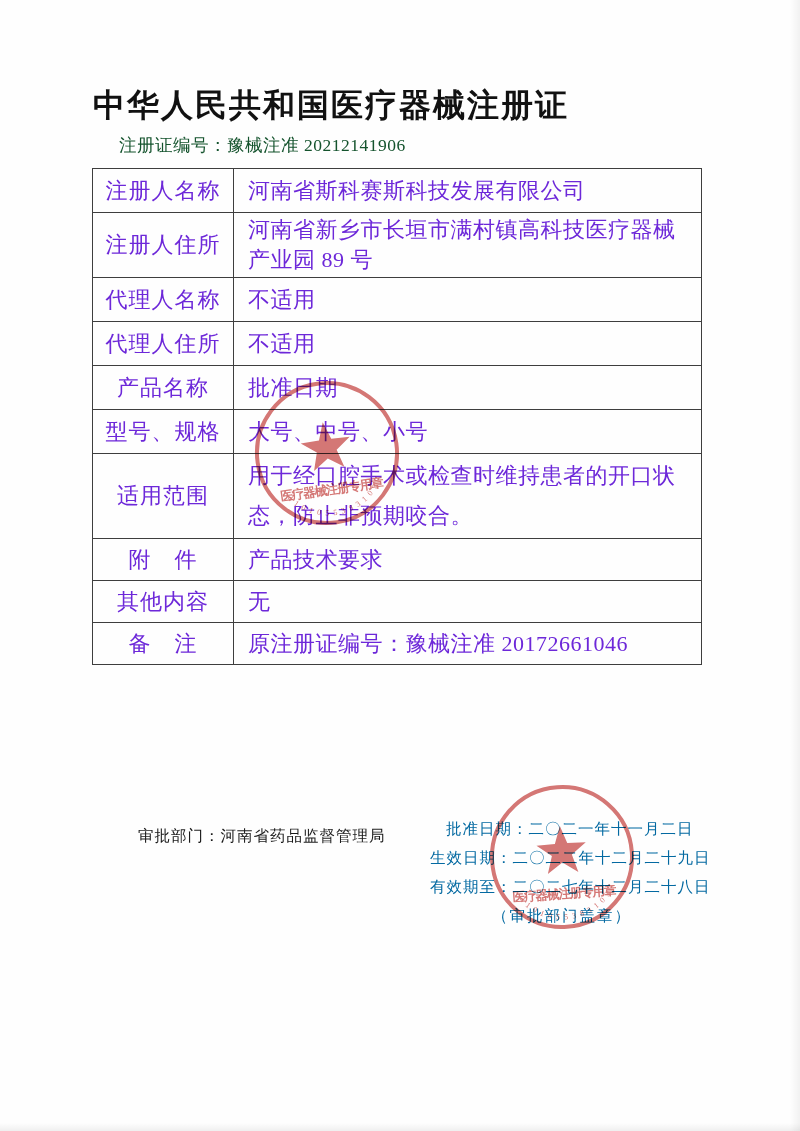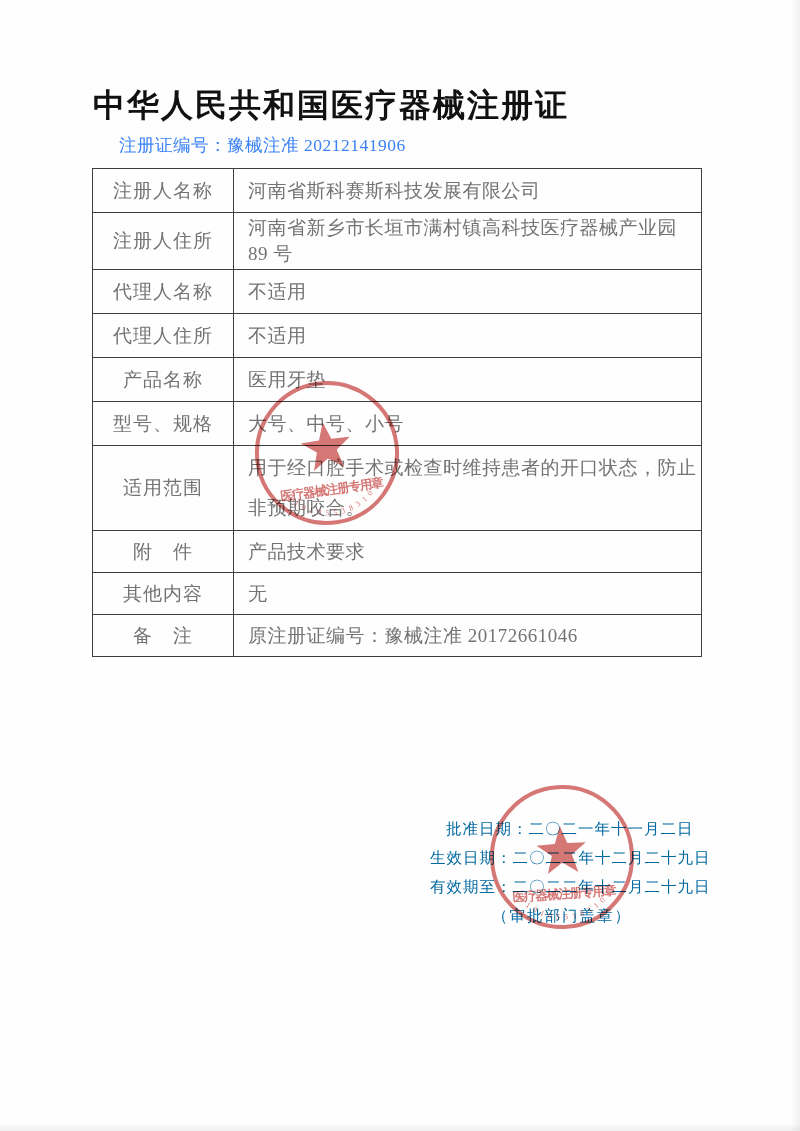--- a/index.html
+++ b/index.html
@@ -19,30 +19,30 @@
     background:linear-gradient(to bottom,rgba(0,0,0,0),rgba(0,0,0,0.06));}
 
   .title{
     position:absolute;left:0;top:84px;width:662px;
     text-align:center;
     font-size:32px;font-weight:900;letter-spacing:2px;
     color:#111;
   }
   .reg-line{
     position:absolute;left:119px;top:133px;
-    font-size:17.5px;color:#3b82f6;letter-spacing:0.5px;
+    font-size:17.5px;color:#14532d;letter-spacing:0.5px;
   }
 
   table.cert{
     position:absolute;left:92px;top:168px;
     width:610px;border-collapse:collapse;table-layout:fixed;
   }
   table.cert td{
     border:1.6px solid #3e3e3e;
-    font-size:19px;color:#737373;
+    font-size:22px;color:#6d28d9;
     vertical-align:middle;
   }
   td.lbl{width:138px;text-align:center;letter-spacing:1px;}
   td.val{padding:2px 8px 2px 14px;letter-spacing:0.5px;}
   tr.r-std{height:44px;}
   tr.r-tall{height:134px;}
   tr.r-med{height:80px;}
   tr.r-sm{height:42px;}
   tr.r-med td.val{line-height:40px;padding-right:4px;}
 
@@ -95,21 +95,21 @@
     <tr class="r-std">
       <td class="lbl">代理人名称</td>
       <td class="val">不适用</td>
     </tr>
     <tr class="r-std">
       <td class="lbl">代理人住所</td>
       <td class="val">不适用</td>
     </tr>
     <tr class="r-std">
       <td class="lbl">产品名称</td>
-      <td class="val">医用牙垫</td>
+      <td class="val">批准日期</td>
     </tr>
     <tr class="r-std">
       <td class="lbl">型号、规格</td>
       <td class="val">大号、中号、小号</td>
     </tr>
     <tr class="r-med">
       <td class="lbl">适用范围</td>
       <td class="val">用于经口腔手术或检查时维持患者的开口状态，防止非预期咬合。</td>
     </tr>
     <tr class="r-sm">
@@ -120,25 +120,26 @@
       <td class="lbl">其他内容</td>
       <td class="val">无</td>
     </tr>
     <tr class="r-sm">
       <td class="lbl">备　注</td>
       <td class="val">原注册证编号：豫械注准 20172661046</td>
     </tr>
   </tbody>
     </table>
 
+  <div class="footer-left">审批部门：河南省药品监督管理局</div>
 
   <div class="footer-dates">
     <div class="d1">批准日期：二〇二一年十一月二日</div>
     <div>生效日期：二〇二二年十二月二十九日</div>
-    <div>有效期至：二〇二二年十二月二十九日</div>
+    <div>有效期至：二〇二七年十二月二十八日</div>
     <div class="seal-note">（审批部门盖章）</div>
   </div>
 
   <div class="stamp stamp-1">
     <svg viewBox="0 0 150 150">
       <defs>
         <path id="arcTop1" d="M 75 137 A 62 62 0 1 1 74.9 137"></path>
         <path id="arcBot1" d="M 20 98 A 58 58 0 0 0 130 98"></path>
       </defs>
       <circle cx="75" cy="75" r="70" fill="none" stroke="currentColor" stroke-width="4"></circle>

